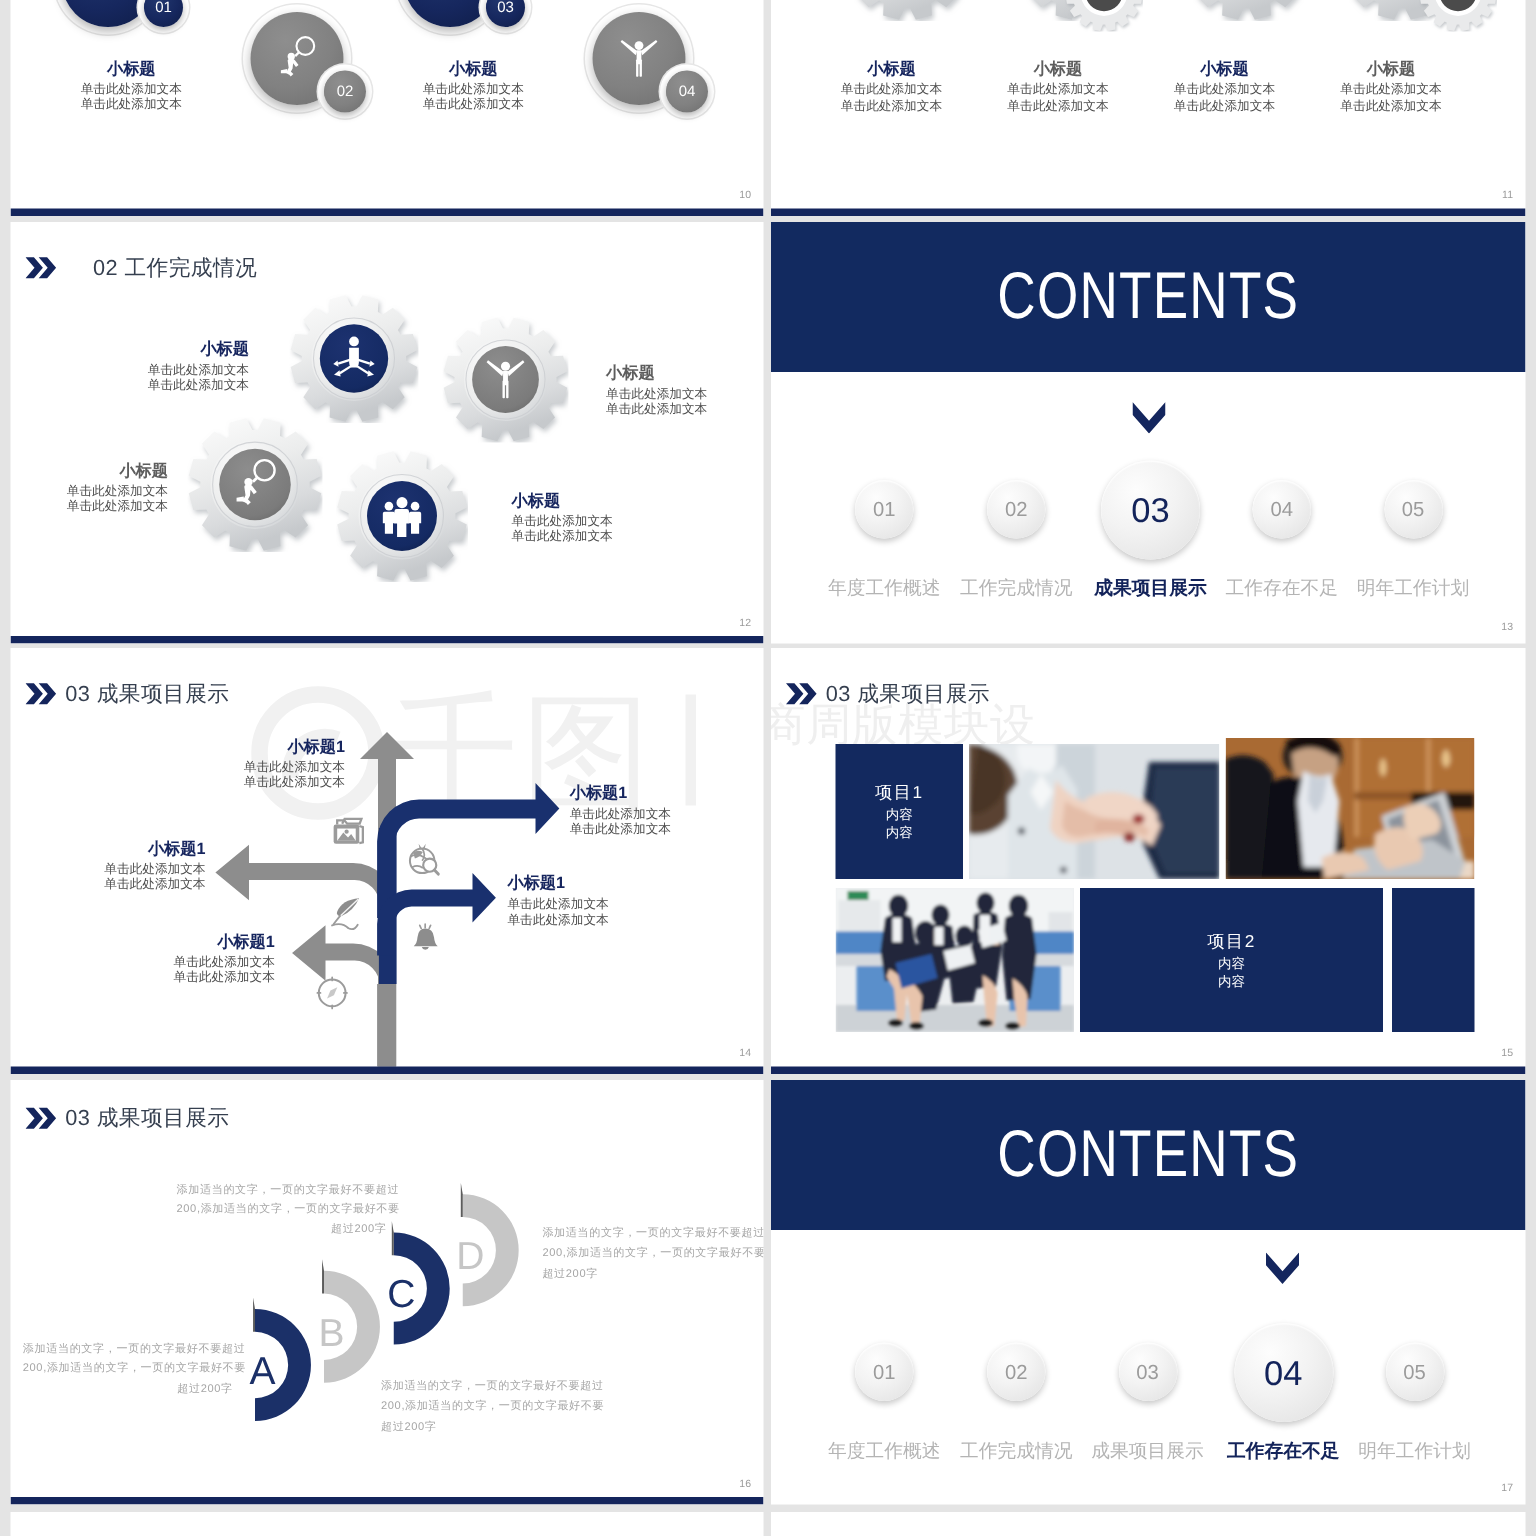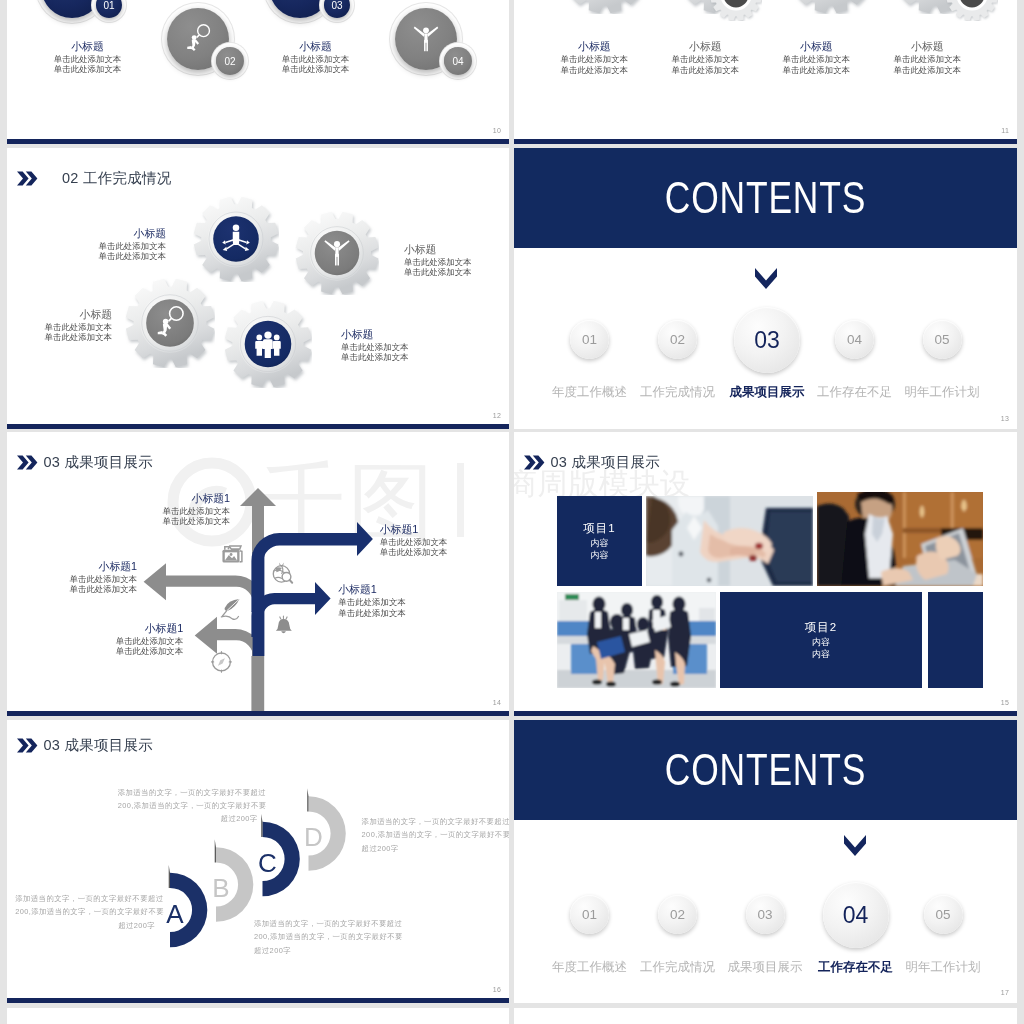--- a/index.html
+++ b/index.html
@@ -19,21 +19,21 @@
 .ct-circ{position:absolute;border-radius:50%;display:flex;align-items:center;justify-content:center;
   background:radial-gradient(circle at 36% 30%, #fdfdfd 0%, #f3f3f3 42%, #e0e0e0 100%);
   box-shadow:0 2px 4px rgba(0,0,0,.22), inset 0 1px 1px rgba(255,255,255,.9);}
 .ct-circ b{font-weight:400;color:#9b9b9b;}
 .ct-circ.on b{color:#13235a;}
 .ct-lab{position:absolute;text-align:center;font-size:12.5px;color:#b4b4b4;white-space:nowrap;}
 .ct-lab.on{color:#13235a;font-weight:bold;}
 
 
 .tt{position:absolute;white-space:nowrap;}
-.tt .h{font-weight:normal;font-size:10.8px;line-height:16px;}
+.tt .h{font-weight:bold;font-size:10.8px;line-height:16px;}
 .tt .l{font-size:8.45px;line-height:10.2px;color:#4c4c4c;}
 .tt.navy .h{color:#16255e;}
 .tt.grey .h{color:#5d5d5d;}
 .tt.r{text-align:right;}
 .tt.c{text-align:center;}
 
 .wm14{position:absolute;left:160px;top:25px;}
 .wm15{position:absolute;left:-7px;top:28px;color:#efefef;font-size:30px;line-height:48px;letter-spacing:0.6px;white-space:nowrap;}
 .ph{position:absolute;overflow:hidden;}
 .pcard{position:absolute;background:#13295f;display:flex;flex-direction:column;align-items:center;justify-content:center;color:#fff;}

